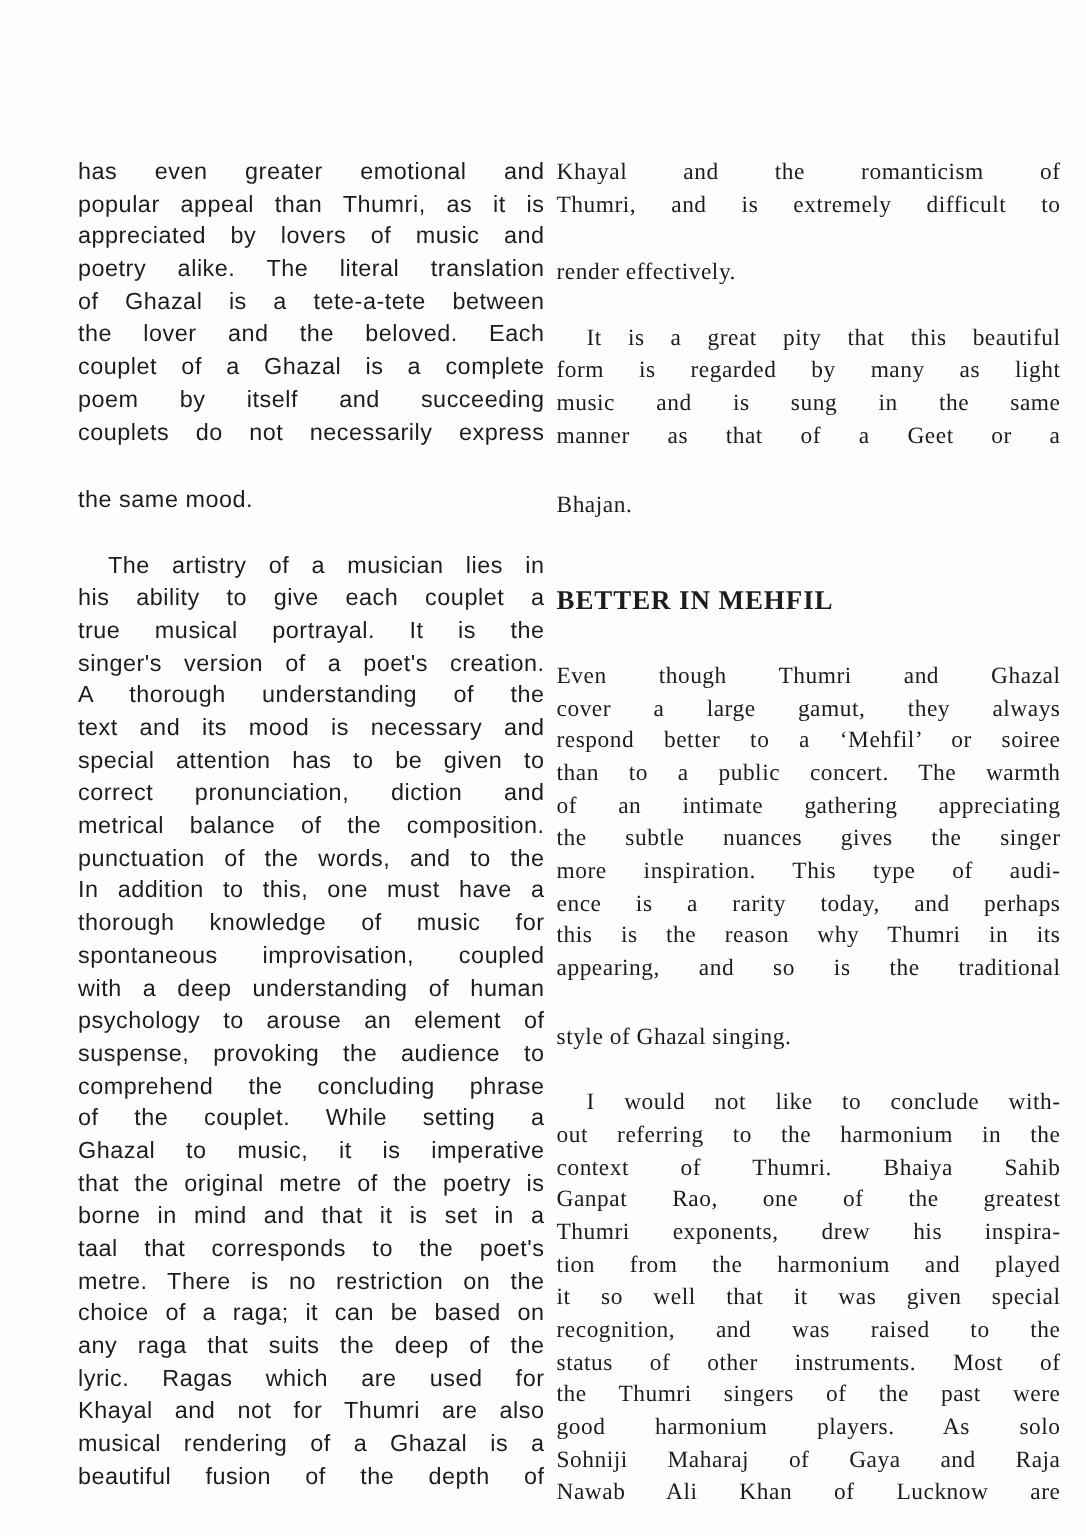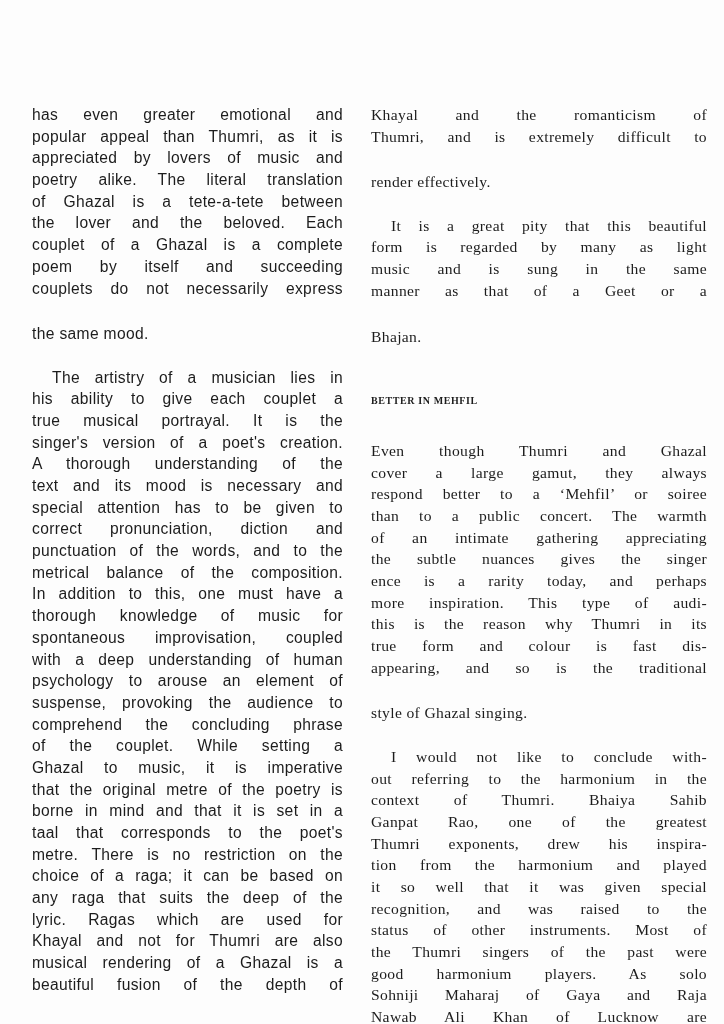--- a/index.html
+++ b/index.html
@@ -1,26 +1,26 @@
 <!DOCTYPE html>
 <html><head>
 <meta charset="utf-8">
 <style>
   html, body { margin: 0; padding: 0; background: #ffffff; }
   body { width: 724px; height: 1024px; position: relative; overflow: hidden; }
   .page { position: absolute; left: 0; top: 0; width: 724px; height: 1024px; background: #fdfdfd; }
   .col { position: absolute; font-family: "Liberation Sans", sans-serif; font-size: 15.6px; line-height: 21.7px; color: #1c1c1c; letter-spacing: 0.35px; }
-  .col-left { left: 32px; top: 104px; width: 311px; }
+  .col-left { left: 52px; top: 104px; width: 311px; }
   .col-right { left: 371px; top: 104px; width: 336px; font-family: Liberation Serif, serif; }
   .line { display: block; white-space: nowrap; text-align: justify; text-align-last: justify; height: 21.7px; }
   .line.last { text-align-last: left; margin-top: 24px; }
   .indent { padding-left: 20px; }
   .gap { height: 21.7px; }
   .gap2 { height: 43px; }
-  .heading { font-weight: bold; font-size: 10px; letter-spacing: 0.6px; height: 21.7px; white-space: nowrap; }
+  .heading { font-weight: bold; font-size: 18px; letter-spacing: 0.6px; height: 21.7px; white-space: nowrap; }
 </style>
 </head>
 <body>
 
 <div class="page">
 
   <div class="col col-left">
     <div>
       <span class="line">has even greater emotional and</span>
       <span class="line">popular appeal than Thumri, as it is</span>
@@ -36,22 +36,22 @@
     <div class="gap"></div>
     <div>
       <span class="line indent">The artistry of a musician lies in</span>
       <span class="line">his ability to give each couplet a</span>
       <span class="line">true musical portrayal. It is the</span>
       <span class="line">singer's version of a poet's creation.</span>
       <span class="line">A thorough understanding of the</span>
       <span class="line">text and its mood is necessary and</span>
       <span class="line">special attention has to be given to</span>
       <span class="line">correct pronunciation, diction and</span>
+      <span class="line">metrical balance of the composition.</span>
       <span class="line">punctuation of the words, and to the</span>
-      <span class="line">metrical balance of the composition.</span>
       <span class="line">In addition to this, one must have a</span>
       <span class="line">thorough knowledge of music for</span>
       <span class="line">spontaneous improvisation, coupled</span>
       <span class="line">with a deep understanding of human</span>
       <span class="line">psychology to arouse an element of</span>
       <span class="line">suspense, provoking the audience to</span>
       <span class="line">comprehend the concluding phrase</span>
       <span class="line">of the couplet. While setting a</span>
       <span class="line">Ghazal to music, it is imperative</span>
       <span class="line">that the original metre of the poetry is</span>
@@ -84,24 +84,23 @@
     <div class="gap2"></div>
     <div class="heading">BETTER IN MEHFIL</div>
     <div class="gap2" style="height:28px"></div>
     <div>
       <span class="line">Even though Thumri and Ghazal</span>
       <span class="line">cover a large gamut, they always</span>
       <span class="line">respond better to a ‘Mehfil’ or soiree</span>
       <span class="line">than to a public concert. The warmth</span>
       <span class="line">of an intimate gathering appreciating</span>
       <span class="line">the subtle nuances gives the singer</span>
+      <span class="line">more inspiration. This type of audi-</span>
       <span class="line">ence is a rarity today, and perhaps</span>
-      <span class="line">more inspiration. This type of audi-</span>
       <span class="line">this is the reason why Thumri in its</span>
-      <span class="line">true form and colour is fast dis-</span>
       <span class="line">appearing, and so is the traditional</span>
       <span class="line last">style of Ghazal singing.</span>
     </div>
     <div class="gap"></div>
     <div>
       <span class="line indent">I would not like to conclude with-</span>
       <span class="line">out referring to the harmonium in the</span>
       <span class="line">context of Thumri. Bhaiya Sahib</span>
       <span class="line">Ganpat Rao, one of the greatest</span>
       <span class="line">Thumri exponents, drew his inspira-</span>

